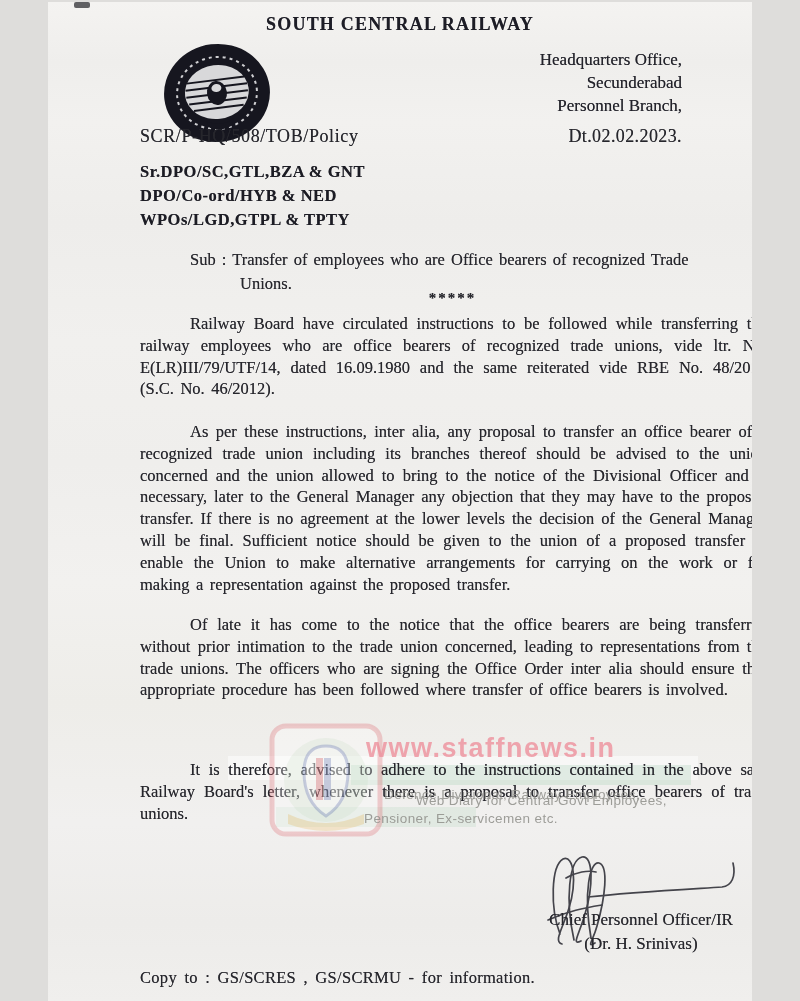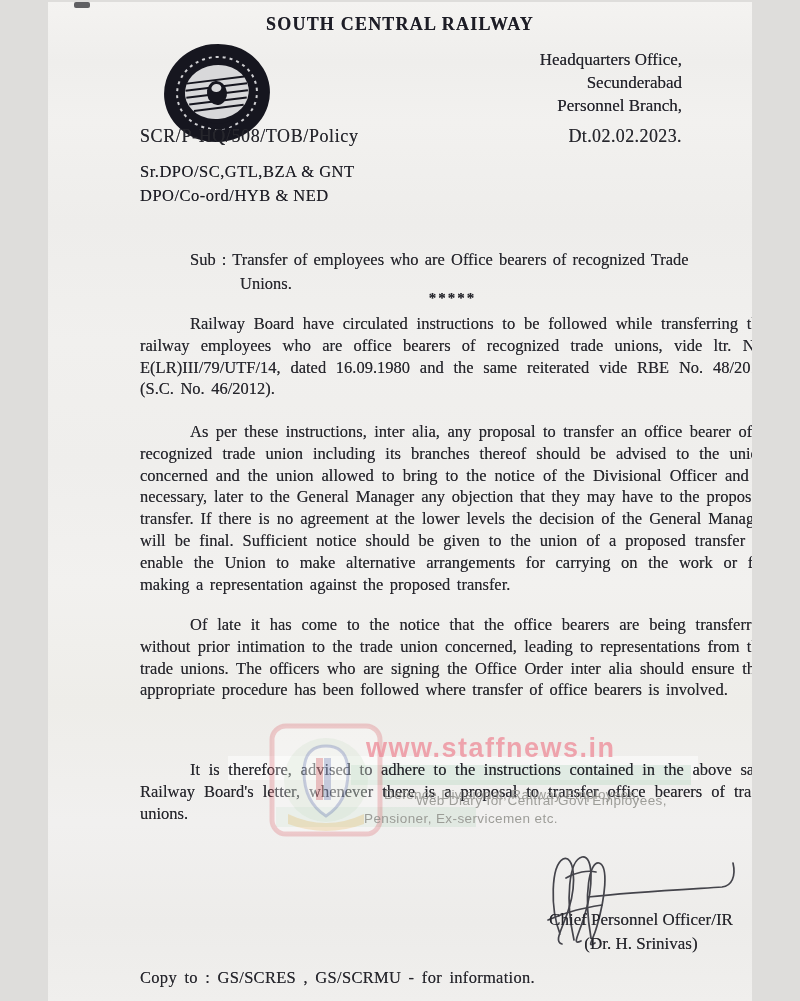--- a/index.html
+++ b/index.html
@@ -27,21 +27,21 @@
   .emblem{position:absolute;left:110px;top:34px;}
   .hq-block{
     position:absolute;top:46px;right:70px;
     text-align:right;font-size:17px;line-height:23px;color:#22222a;
   }
   .ref-row{position:absolute;top:124px;left:92px;right:70px;height:24px;}
   .ref-no{position:absolute;left:0;top:0;font-size:18px;letter-spacing:.6px;}
   .letter-date{position:absolute;right:0;top:0;font-size:18px;letter-spacing:.4px;}
   .addressees{
     position:absolute;top:158px;left:92px;
-    font-weight:400;font-size:16.5px;line-height:24px;
+    font-weight:700;font-size:16.5px;line-height:24px;
     letter-spacing:.5px;color:#1c1c24;
   }
   .subject{
     position:absolute;top:246px;left:142px;width:590px;
     font-size:16.5px;line-height:24px;word-spacing:2px;
   }
   .subject .cont{display:block;padding-left:50px;}
   .stars{
     position:absolute;top:288px;left:92px;width:625px;
     text-align:center;font-size:15px;font-weight:700;letter-spacing:2px;
@@ -128,20 +128,21 @@
   </div>
 
   <div class="ref-row">
     <span class="ref-no soft">SCR/P-HQ/508/TOB/Policy</span>
     <span class="letter-date soft">Dt.02.02.2023.</span>
   </div>
 
   <div class="addressees soft">
     <div>Sr.DPO/SC,GTL,BZA &amp; GNT</div>
     <div>DPO/Co-ord/HYB &amp; NED</div>
+    <div>WPOs/LGD,GTPL &amp; TPTY</div>
   </div>
 
   <div class="subject soft">
     <span>Sub : Transfer of employees who are Office bearers of recognized Trade</span>
     <span class="cont">Unions.</span>
   </div>
   <div class="stars soft">*****</div>
 
   <p id="para1" class="para soft">Railway Board have circulated instructions to be followed while transferring the railway employees who are office bearers of recognized trade unions, vide ltr. No. E(LR)III/79/UTF/14, dated 16.09.1980 and the same reiterated vide RBE No. 48/2012 (S.C. No. 46/2012).</p>
   <p id="para2" class="para soft">As per these instructions, inter alia, any proposal to transfer an office bearer of a recognized trade union including its branches thereof should be advised to the union concerned and the union allowed to bring to the notice of the Divisional Officer and if necessary, later to the General Manager any objection that they may have to the proposed transfer.  If there is no agreement at the lower levels the decision of the General Manager will be final.  Sufficient notice should be given to the union of a proposed transfer to enable the Union to make alternative arrangements for carrying on the work or for making a representation against the proposed transfer.</p>

